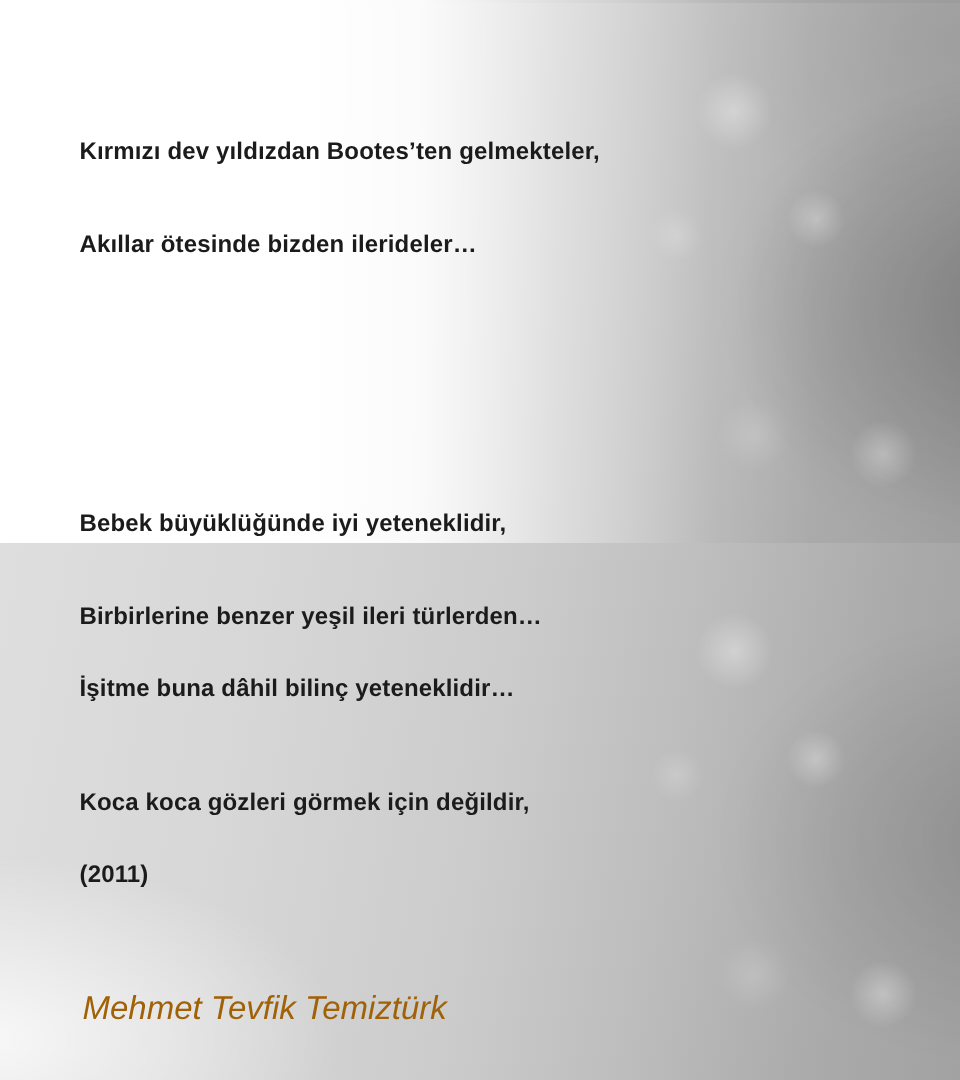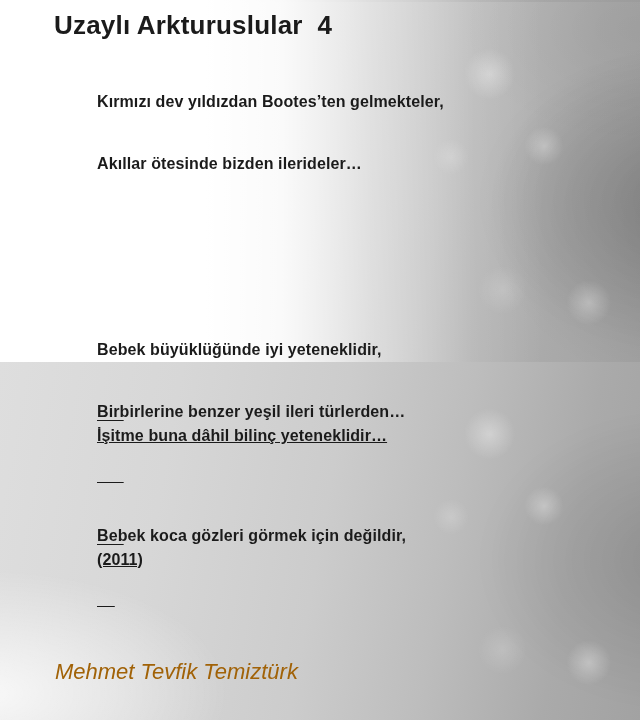--- a/index.html
+++ b/index.html
@@ -63,24 +63,23 @@
     font-size: 26px;
     font-weight: bold;
     line-height: 34px;
     white-space: pre;
     letter-spacing: 0.2px;
   }
   .poem-block {
     position: absolute;
     left: 53px;
     white-space: pre;
-    margin-left: 44px;
   }
   .poem-block.top { top: 53px; }
-  .poem-block.bottom { top: 387px; text-decoration: underline; }
+  .poem-block.bottom { top: 411px; }
   .line {
     font-size: 16px;
     font-weight: bold;
     line-height: 26px;
     min-height: 26px;
     letter-spacing: 0.1px;
   }
   .poem-author {
     position: absolute;
     left: 55px;
@@ -96,31 +95,30 @@
 </head>
 <body>
 
 <div id="stage">
 
   <div class="bg-tile"></div>
   <div class="bg-top-overlay"></div>
 
   <div class="text-layer">
 
-    <div class="poem-title">Uzaylı Arkturuslular  4</div>
 
     <div class="poem-block top">
       <div class="line">Kırmızı dev yıldızdan Bootes’ten gelmekteler,</div>
       <div class="line">Akıllar ötesinde bizden ilerideler…</div>
       <div class="line"></div>
       <div class="line"></div>
       <div class="line">Bebek büyüklüğünde iyi yeteneklidir,</div>
       <div class="line">Birbirlerine benzer yeşil ileri türlerden…</div>
       <div class="line"></div>
-      <div class="line">Bebek koca gözleri görmek için değildir,</div>
+      <div class="line">Koca koca gözleri görmek için değildir,</div>
     </div>
 
     <div class="poem-block bottom">
       <div class="line">İşitme buna dâhil bilinç yeteneklidir…</div>
       <div class="line"></div>
       <div class="line">(2011)</div>
     </div>
 
     <div class="poem-author">Mehmet Tevfik Temiztürk</div>
 

